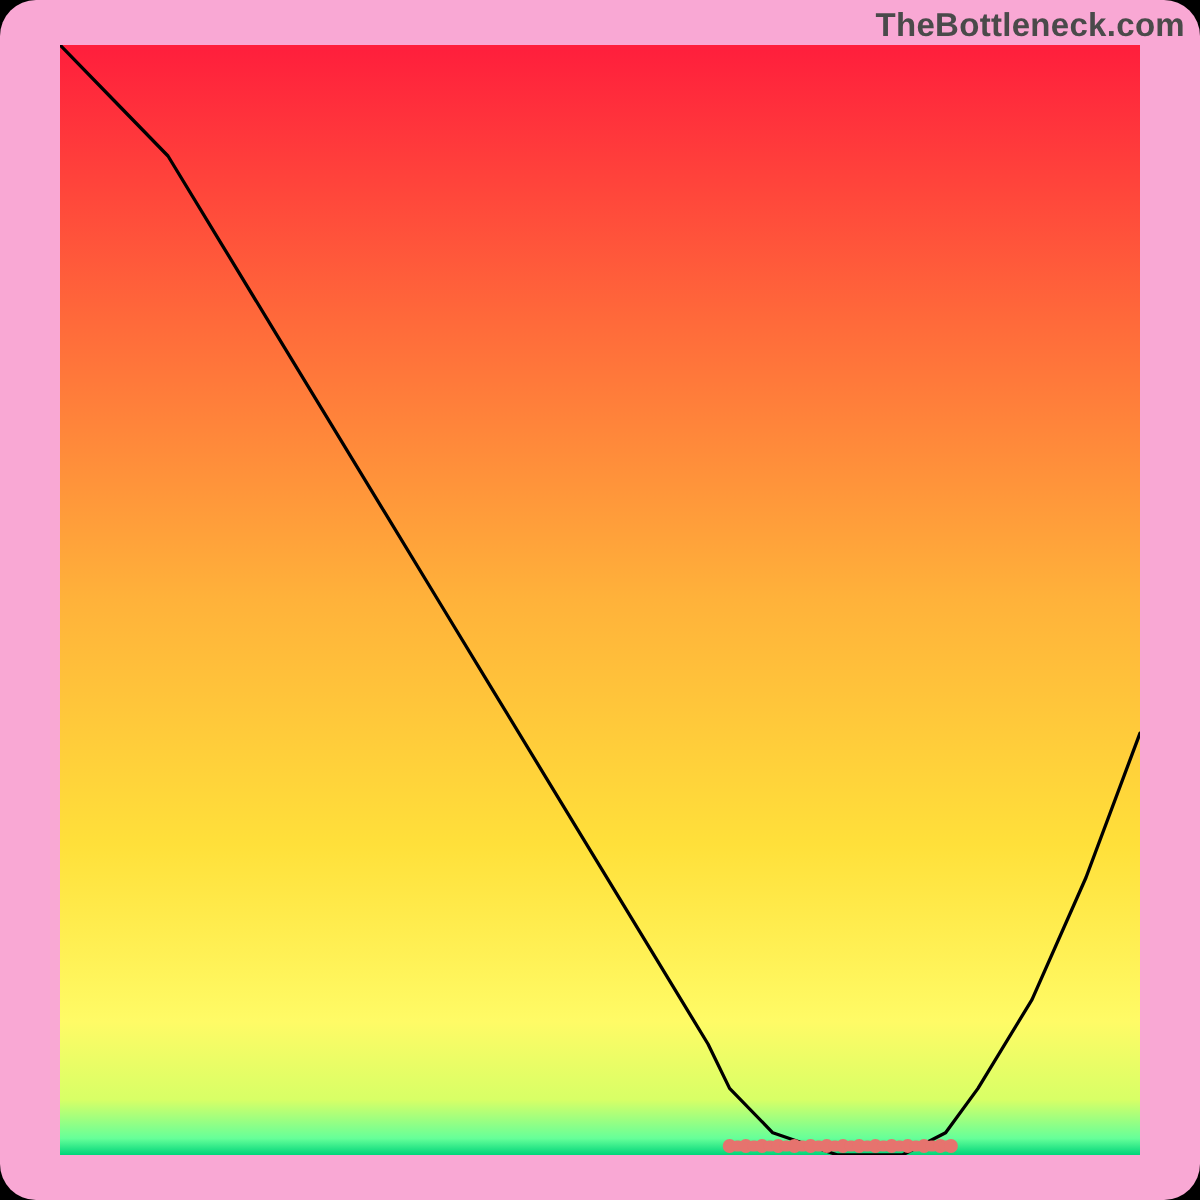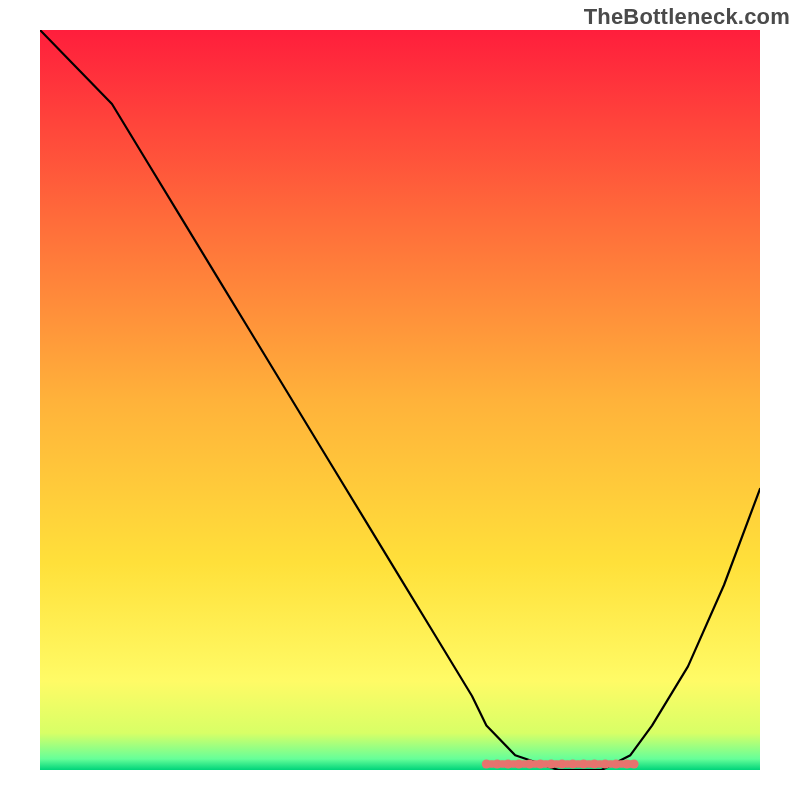--- a/index.html
+++ b/index.html
@@ -8,21 +8,22 @@
     width: 800px;
     height: 800px;
     background: #000;
     overflow: hidden;
     font-family: Arial, Helvetica, sans-serif;
   }
   .stage {
     position: relative;
     width: 800px;
     height: 800px;
-    background: #ffffff;
+    background: #f9a8d4;
+    border-radius: 24px;
   }
   .watermark {
     position: absolute;
     top: 4px;
     right: 10px;
     color: #4a4a4a;
     font-size: 22px;
     font-weight: 600;
     letter-spacing: 0.2px;
     user-select: none;

